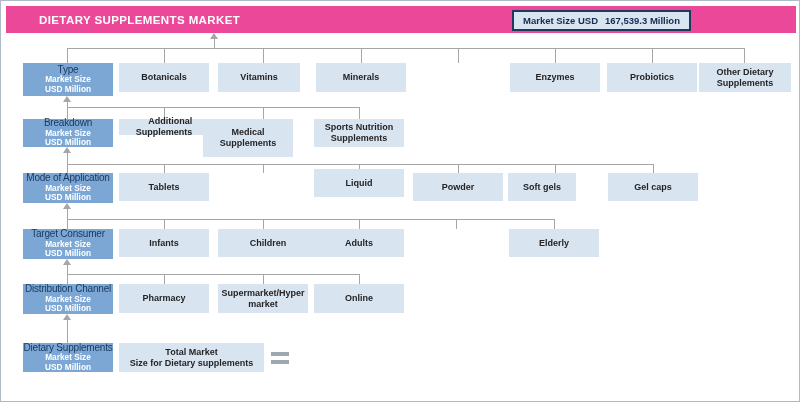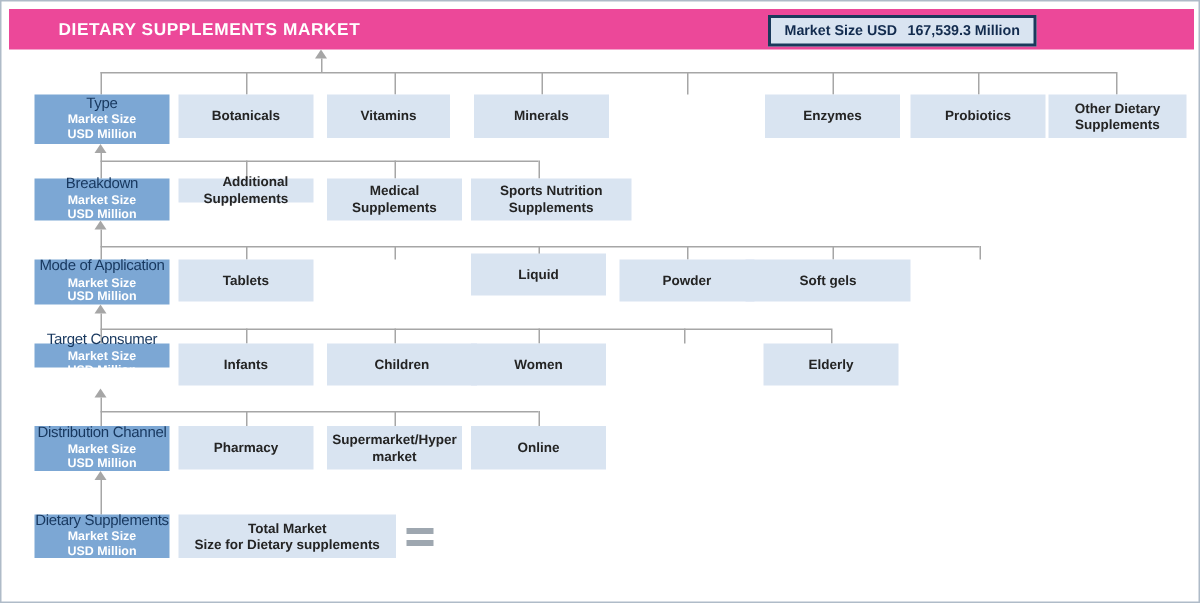--- a/index.html
+++ b/index.html
@@ -75,62 +75,63 @@
   <div class="ln" style="left:262px;top:106px;width:1px;height:12px;"></div>
   <div class="ln" style="left:358px;top:106px;width:1px;height:12px;"></div>
 
   <div class="lbl" style="top:118px;height:28px;">
     <div class="t">Breakdown</div>
     <div class="s">Market Size</div>
     <div class="s">USD Million</div>
   </div>
   <div class="cat" style="left:118px;top:118px;width:90px;height:16px;text-align:right;">Additional
 Supplements</div>
-  <div class="cat" style="left:217px;top:118px;width:90px;height:28px;">Medical
+  <div class="cat" style="left:202px;top:118px;width:90px;height:38px;">Medical
 Supplements</div>
-  <div class="cat" style="left:313px;top:118px;width:107px;height:28px;">Sports Nutrition
+  <div class="cat" style="left:313px;top:118px;width:90px;height:28px;">Sports Nutrition
 Supplements</div>
 
   <div class="arr" style="left:62px;top:146px;"></div>
   <div class="ln" style="left:66px;top:152px;width:1px;height:20px;"></div>
   <div class="ln" style="left:66px;top:163px;width:586px;height:1px;"></div>
   <div class="ln" style="left:163px;top:163px;width:1px;height:9px;"></div>
   <div class="ln" style="left:262px;top:163px;width:1px;height:9px;"></div>
   <div class="ln" style="left:358px;top:163px;width:1px;height:9px;"></div>
   <div class="ln" style="left:457px;top:163px;width:1px;height:9px;"></div>
   <div class="ln" style="left:554px;top:163px;width:1px;height:9px;"></div>
   <div class="ln" style="left:652px;top:163px;width:1px;height:9px;"></div>
 
   <div class="lbl" style="top:172px;height:30px;">
     <div class="t">Mode of Application</div>
     <div class="s">Market Size</div>
     <div class="s">USD Million</div>
   </div>
   <div class="cat" style="left:118px;top:172px;width:90px;height:28px;">Tablets</div>
   <div class="cat" style="left:313px;top:168px;width:90px;height:28px;">Liquid</div>
   <div class="cat" style="left:412px;top:172px;width:90px;height:28px;">Powder</div>
-  <div class="cat" style="left:496px;top:172px;width:110px;height:28px;">Soft gels</div>
+  <div class="cat" style="left:507px;top:172px;width:68px;height:28px;">Soft gels</div>
+  <div class="cat" style="left:607px;top:172px;width:90px;height:28px;">Gel caps</div>
 
   <div class="arr" style="left:62px;top:202px;"></div>
   <div class="ln" style="left:66px;top:208px;width:1px;height:20px;"></div>
   <div class="ln" style="left:66px;top:218px;width:487px;height:1px;"></div>
   <div class="ln" style="left:163px;top:218px;width:1px;height:10px;"></div>
   <div class="ln" style="left:262px;top:218px;width:1px;height:10px;"></div>
   <div class="ln" style="left:358px;top:218px;width:1px;height:10px;"></div>
   <div class="ln" style="left:455px;top:218px;width:1px;height:10px;"></div>
   <div class="ln" style="left:553px;top:218px;width:1px;height:10px;"></div>
 
-  <div class="lbl" style="top:228px;height:16px;">
+  <div class="lbl" style="top:228px;height:30px;">
     <div class="t">Target Consumer</div>
     <div class="s">Market Size</div>
     <div class="s">USD Million</div>
   </div>
   <div class="cat" style="left:118px;top:228px;width:90px;height:28px;">Infants</div>
   <div class="cat" style="left:217px;top:228px;width:100px;height:28px;">Children</div>
-  <div class="cat" style="left:313px;top:228px;width:90px;height:28px;">Women</div>
+  <div class="cat" style="left:313px;top:228px;width:90px;height:28px;">Adults</div>
   <div class="cat" style="left:508px;top:228px;width:90px;height:28px;">Elderly</div>
 
   <div class="arr" style="left:62px;top:258px;"></div>
   <div class="ln" style="left:66px;top:264px;width:1px;height:19px;"></div>
   <div class="ln" style="left:66px;top:273px;width:292px;height:1px;"></div>
   <div class="ln" style="left:163px;top:273px;width:1px;height:10px;"></div>
   <div class="ln" style="left:262px;top:273px;width:1px;height:10px;"></div>
   <div class="ln" style="left:358px;top:273px;width:1px;height:10px;"></div>
 
   <div class="lbl" style="top:283px;height:30px;">

